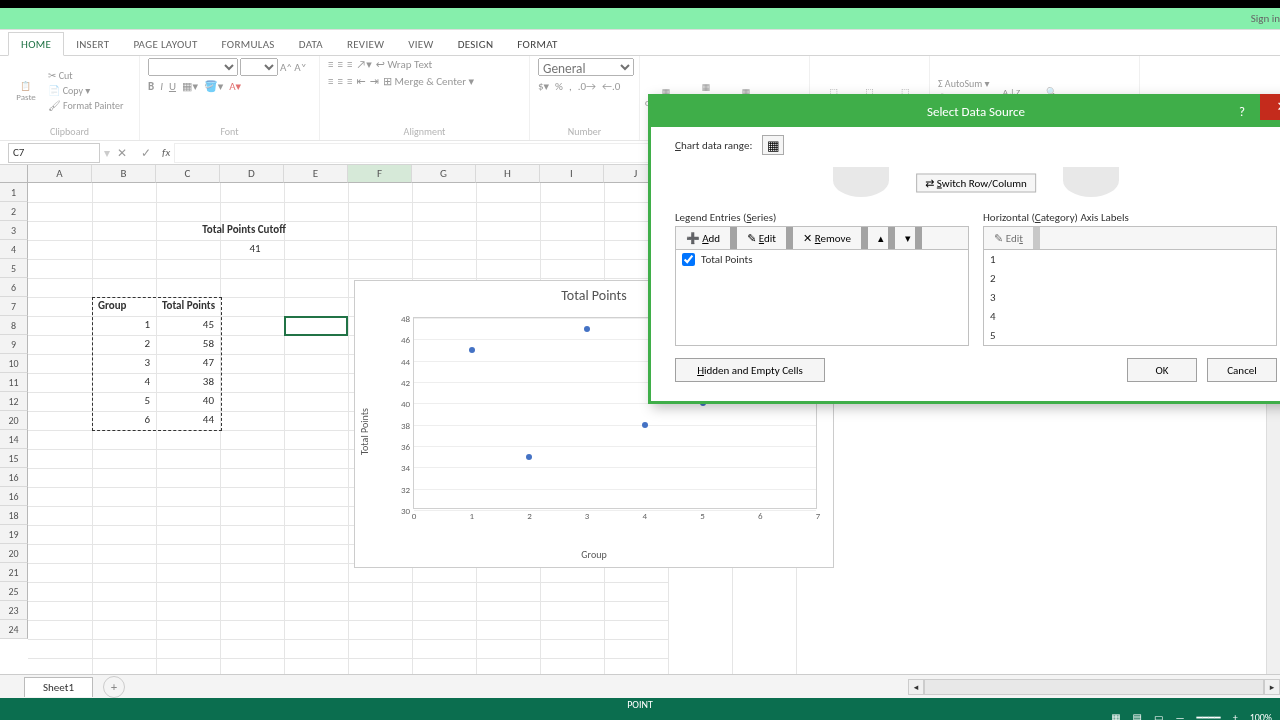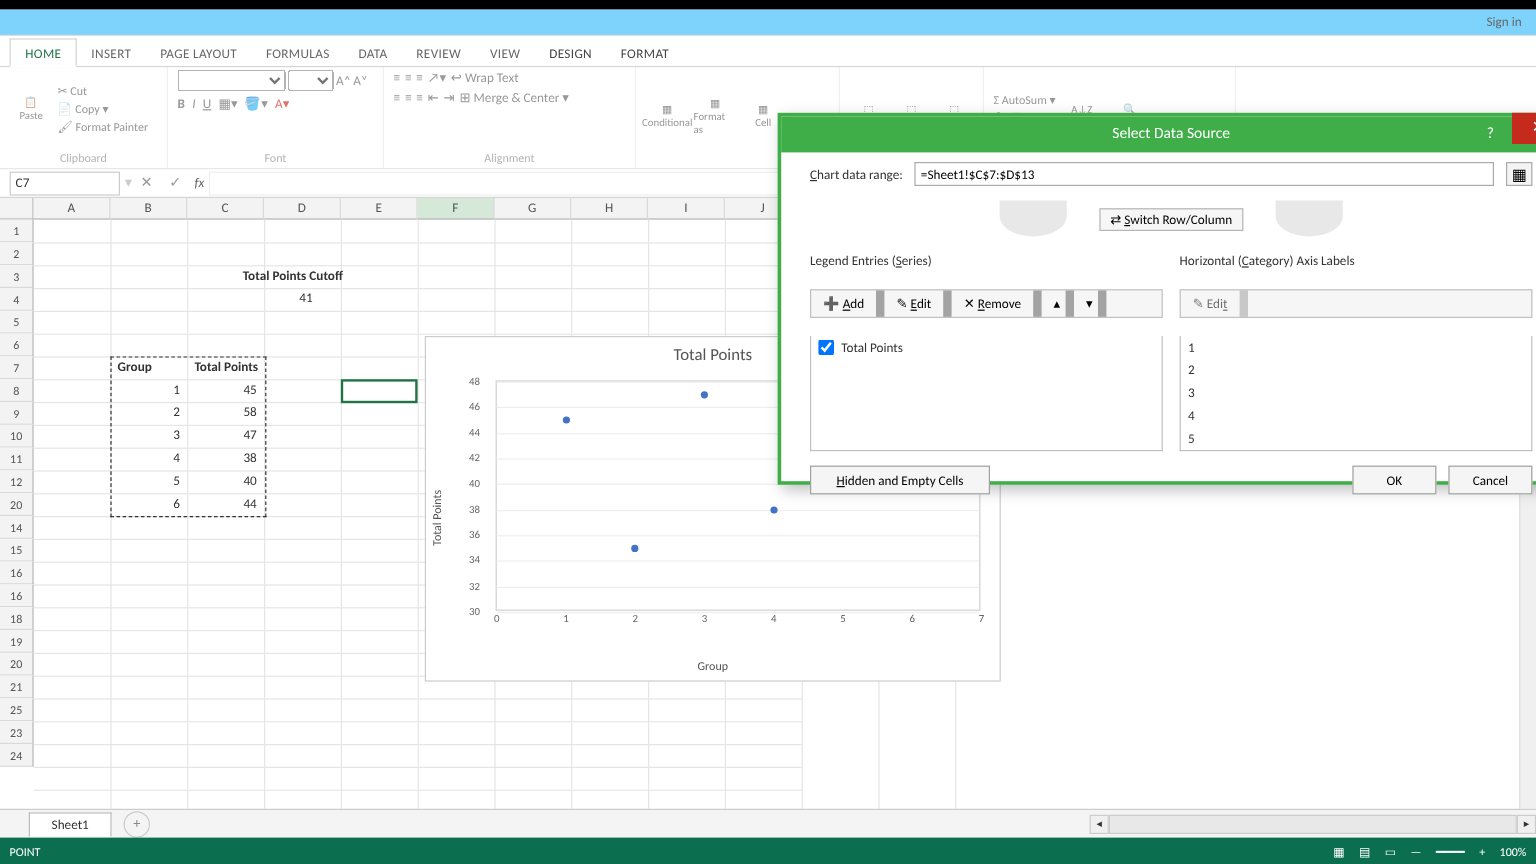--- a/index.html
+++ b/index.html
@@ -1,19 +1,19 @@
 <!DOCTYPE html>
 <html><head>
 <meta charset="utf-8">
 <style>
 * { box-sizing: border-box; margin: 0; padding: 0; font-family: "Segoe UI", Calibri, sans-serif; }
 body { background: #fff; width: 1280px; height: 720px; overflow: hidden; position: relative; font-size: 12px; color: #333; }
 
 .topbar { height: 8px; background: #000; }
-.titlebar { height: 22px; background: #7dd3fc; border-bottom: 1px solid #ddd; display: flex; justify-content: flex-end; align-items: center; padding-right: 12px; font-size: 11px; color: #666; }
+.titlebar { height: 22px; background: #86efac; border-bottom: 1px solid #ddd; display: flex; justify-content: flex-end; align-items: center; font-size: 11px; color: #666; }
 
 .ribbon-tabs { height: 26px; display: flex; align-items: flex-end; padding-left: 8px; border-bottom: 1px solid #d4d4d4; background: #fff; }
 .ribbon-tab { padding: 5px 12px 4px; font-size: 11px; text-transform: uppercase; color: #666; cursor: pointer; letter-spacing: 0.3px; }
 .ribbon-tab.active { color: #217346; border: 1px solid #d4d4d4; border-bottom: 1px solid #fff; margin-bottom: -1px; background: #fff; }
 .ribbon-tab.ctx { color: #444; }
 
 .ribbon { height: 85px; background: #fff; display: flex; border-bottom: 1px solid #d4d4d4; opacity: 0.55; position: relative; }
 .ribbon-group { border-right: 1px solid #e5e5e5; padding: 2px 8px 0; display: flex; flex-direction: column; }
 .ribbon-group-body { flex: 1; display: flex; gap: 4px; align-items: center; font-size: 11px; color: #444; }
 .ribbon-group-label { text-align: center; font-size: 10px; color: #777; padding: 2px 0; }
@@ -41,57 +41,57 @@
 .cell.r { text-align: right; }
 .cell.b { font-weight: 600; }
 .active-cell { position: absolute; border: 2px solid #217346; background: #fff; }
 .marq { position: absolute; border: 1.5px dashed #333; pointer-events: none; }
 
 .chart { position: absolute; border: 1px solid #ccc; background: #fff; }
 .chart-title { text-align: center; font-size: 14px; color: #555; padding-top: 6px; }
 .chart-plot { position: absolute; border: 1px solid #d0d0d0; }
 .axis-label-y { position: absolute; transform: rotate(-90deg); transform-origin: center; font-size: 10px; color: #555; }
 .axis-label-x { position: absolute; font-size: 10px; color: #555; }
-.tick-y { position: absolute; right: 100%; margin-right: 14px; font-size: 9px; color: #666; transform: translateY(-50%); }
+.tick-y { position: absolute; right: 100%; margin-right: 4px; font-size: 9px; color: #666; transform: translateY(-50%); }
 .tick-x { position: absolute; top: 100%; margin-top: 2px; font-size: 9px; color: #666; transform: translateX(-50%); }
 .grid-line-h { position: absolute; left: 0; right: 0; height: 1px; background: #eee; }
 .pt { position: absolute; width: 6px; height: 6px; background: #4472c4; border-radius: 50%; transform: translate(-50%, -50%); }
 
 .dialog { position: absolute; left: 648px; top: 94px; width: 656px; height: 310px; background: #fff; border: 3px solid #3fae49; box-shadow: 4px 4px 12px rgba(0,0,0,0.25); }
 .dlg-title { height: 30px; background: #3fae49; color: #fff; text-align: center; line-height: 30px; font-size: 13px; position: relative; }
 .dlg-close { position: absolute; right: -3px; top: -3px; width: 44px; height: 26px; background: #c42b1c; color: #fff; line-height: 26px; text-align: center; }
 .dlg-help { position: absolute; right: 44px; top: 0; width: 30px; height: 30px; color: #fff; line-height: 30px; text-align: center; }
 .dlg-body { padding: 8px 24px; }
 .dlg-row { display: flex; align-items: center; gap: 10px; margin-bottom: 10px; font-size: 11px; }
 .dlg-input { flex: 1; height: 20px; border: 1px solid #aaa; padding: 0 4px; font-size: 11px; }
 .range-btn { width: 22px; height: 20px; border: 1px solid #aaa; background: #f5f5f5; }
 .swap-row { text-align: center; margin: 4px 0 10px; position: relative; height: 36px; }
 .swap-btn { position: absolute; left: 50%; top: 50%; transform: translate(-50%,-50%); padding: 2px 8px; border: 1px solid #b5b5b5; background: #f6f6f6; font-size: 11px; }
 .arc { position: absolute; width: 56px; height: 30px; background: #e8e8e8; border-radius: 0 0 30px 30px / 0 0 18px 18px; top: 2px; }
 .arc.l { left: 158px; transform: scaleX(-1); }
 .arc.r { right: 158px; }
 .panes { display: flex; gap: 14px; }
-.pane { flex: 1; display: flex; flex-direction: column; gap: 15px; }
+.pane { flex: 1; display: flex; flex-direction: column; }
 .pane-label { font-size: 11px; margin-bottom: 2px; }
 .pane-tb { height: 24px; border: 1px solid #c0c0c0; background: #f6f6f6; display: flex; }
 .pane-tb button { flex: none; padding: 0 10px; height: 22px; background: transparent; border: none; border-right: 7px solid #a3a3a3; font-size: 11px; cursor: pointer; }
 .pane-list { height: 96px; border: 1px solid #c0c0c0; border-top: none; overflow-y: auto; }
 .pane-item { padding: 3px 6px; font-size: 11px; display: flex; align-items: center; gap: 6px; }
 .pane-item input { margin: 0; }
 .dlg-foot { display: flex; gap: 10px; margin-top: 12px; align-items: center; }
 .dlg-btn { min-width: 70px; height: 24px; border: 1px solid #a0a0a0; background: #f5f5f5; font-size: 11px; }
 
 .sheet-tabs { position: absolute; left: 0; right: 0; bottom: 22px; height: 24px; background: #f4f4f4; border-top: 1px solid #ccc; display: flex; align-items: center; padding-left: 24px; }
 .sheet-tab { background: #fff; border: 1px solid #bbb; border-bottom: none; padding: 3px 18px; font-size: 11px; }
 .new-sheet { width: 22px; height: 22px; border: 1px solid #ccc; border-radius: 50%; margin-left: 10px; text-align: center; line-height: 20px; color: #888; }
 .hscroll { margin-left: auto; display: flex; align-items: center; gap: 0; }
 .hscroll .track { width: 340px; height: 16px; background: #e8e8e8; border: 1px solid #ccc; }
 .hscroll .arrow { width: 16px; height: 16px; border: 1px solid #ccc; background: #f0f0f0; text-align: center; font-size: 9px; line-height: 14px; }
 
-.statusbar { position: absolute; left: 0; right: 0; bottom: 0; height: 22px; background: #0b6e4f; color: #fff; display: flex; align-items: center; padding: 0 8px; font-size: 10px; }
+.statusbar { position: absolute; left: 0; right: 0; bottom: 0; height: 22px; background: #0b6e4f; color: #fff; display: flex; align-items: center; padding: 0 8px; font-size: 10px; flex-direction: column; }
 .statusbar .zoom { margin-left: auto; display: flex; gap: 12px; align-items: center; }
 .u { text-decoration: underline; }
 </style>
 </head>
 <body>
 
 <div class="topbar"></div>
 <div class="titlebar">
     <span>Sign in</span>
   </div>
@@ -152,20 +152,33 @@
       <div style="display:flex;gap:4px">
         <span>≡</span>
           <span>≡</span>
           <span>≡</span>
         <span>⇤</span>
           <span>⇥</span>
         <span>⊞ <span>Merge &amp; Center</span> ▾</span>
       </div>
     </div>
     <div class="ribbon-group-label">Alignment</div>
+  </div>
+  <div class="ribbon-group" style="width:110px">
+    <div class="ribbon-group-body" style="flex-direction:column;gap:4px;align-items:flex-start">
+      <select style="width:96px;height:18px" value="General"><option>General</option></select>
+      <div style="display:flex;gap:6px">
+        <span>$▾</span>
+        <span>%</span>
+        <span>,</span>
+        <span>.0→</span>
+        <span>←.0</span>
+      </div>
+    </div>
+    <div class="ribbon-group-label">Number</div>
   </div>
   <div class="ribbon-group" style="width:170px">
     <div class="ribbon-group-body">
       <div class="big-btn">▦<span>Conditional</span></div>
       <div class="big-btn">▦<span>Format as</span></div>
       <div class="big-btn">▦<span>Cell</span></div>
     </div>
     <div class="ribbon-group-label"></div>
   </div>
   <div class="ribbon-group" style="width:120px">
@@ -352,21 +365,20 @@
 
 <div class="dialog">
   <div class="dlg-title">
     <span>Select Data Source</span>
     <div class="dlg-help">?</div>
     <div class="dlg-close">✕</div>
   </div>
   <div class="dlg-body">
     <div class="dlg-row">
       <span><span class="u">C</span>hart data range:</span>
-      <input class="dlg-input" value="=Sheet1!$C$7:$D$13" style="">
       <button class="range-btn">▦</button>
     </div>
     <div class="swap-row">
       <div class="arc l"></div>
       <button class="swap-btn">⇄ <span class="u">S</span>witch Row/Column</button>
       <div class="arc r"></div>
     </div>
     <div class="panes">
       <div class="pane">
         <div class="pane-label">Legend Entries (<span class="u">S</span>eries)</div>

